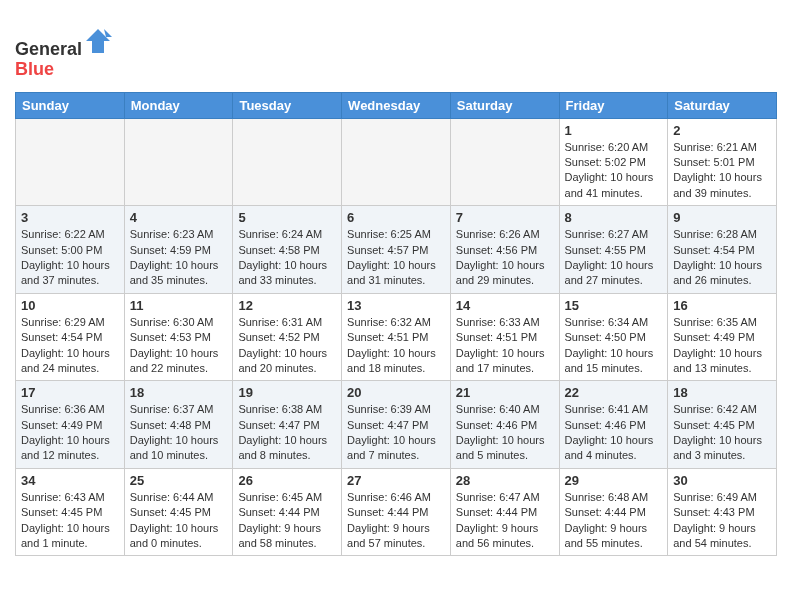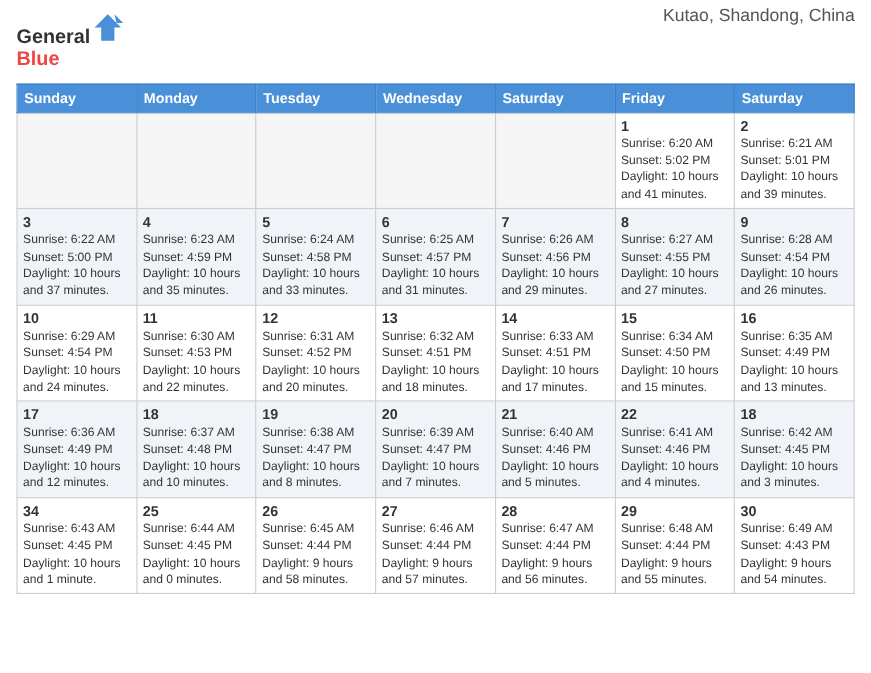--- a/index.html
+++ b/index.html
@@ -4,21 +4,21 @@
   <style>
     * { box-sizing: border-box; margin: 0; padding: 0; }
     body {
       font-family: Arial, sans-serif;
       background: #fff;
       width: 792px;
       min-height: 612px;
     }
     .container {
       width: 792px;
-      padding: 6px 15px;
+      padding: 22px 15px;
     }
     .header {
       display: flex;
       align-items: flex-start;
       justify-content: space-between;
       margin-bottom: 8px;
     }
     .logo {
       display: flex;
       align-items: center;
@@ -109,21 +109,20 @@
         <div class="logo-text">
           <span class="general">General</span><svg class="logo-icon" viewBox="0 0 28 28">
               <polygon points="14,2 26,14 20,14 20,26 8,26 8,14 2,14" fill="#4a90d9"></polygon>
               <polygon points="20,2 28,10 22,10" fill="#4a90d9"></polygon>
             </svg><br>
           <span class="blue">Blue</span>
         </div>
       </div>
     </div>
     <div class="title-section">
-      <div class="subtitle">Kutao, Shandong, China</div>
     </div>
   </div>
 
   <table class="calendar">
     <thead>
       <tr>
         <th>Sunday</th>
         <th>Monday</th>
         <th>Tuesday</th>
         <th>Wednesday</th>

